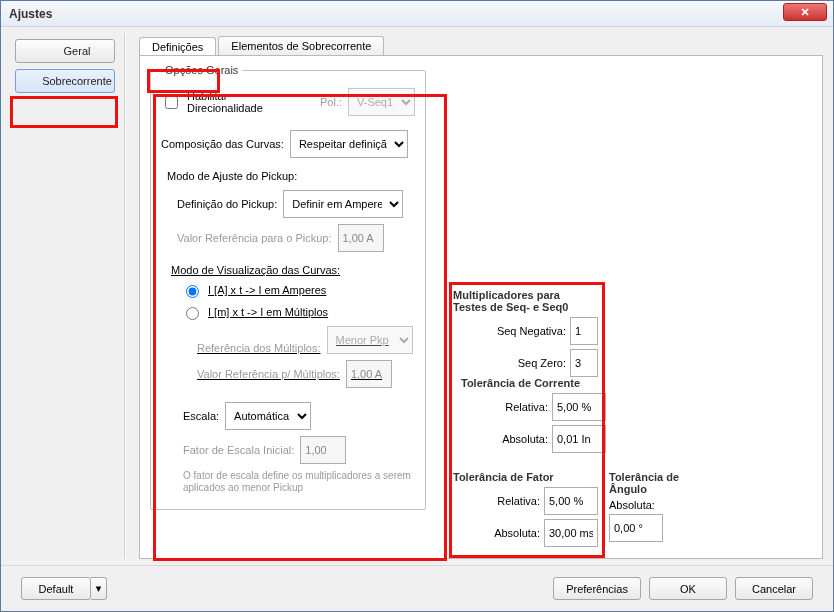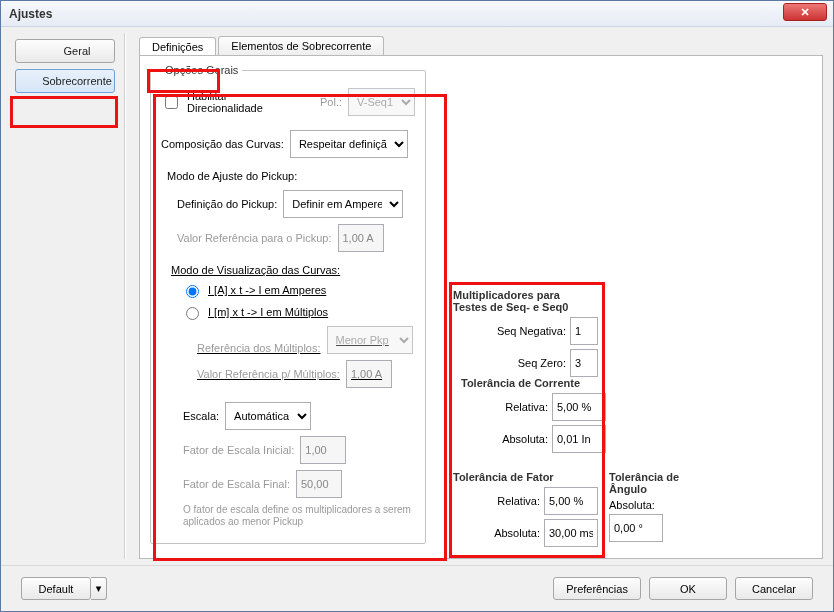--- a/index.html
+++ b/index.html
@@ -152,24 +152,20 @@
             <div class="row">
               <span>Escala:</span>
               <select style="width:86px;">
                 <option>Automática</option>
               </select>
             </div>
             <div class="row">
               <span class="lbl-dis">Fator de Escala Inicial:</span>
               <input type="text" disabled="" style="width: 46px;" value="1,00">
             </div>
-            <div class="row">
-              <span class="lbl-dis">Fator de Escala Final:</span>
-              <input type="text" disabled="" style="width: 46px;" value="50,00">
-            </div>
             <div class="small-note" style="width:230px; margin-top:4px;">O fator de escala define os multiplicadores a serem aplicados ao menor Pickup</div>
           </div>
         </fieldset>
 
       </div>
     </div>
 
     <div class="sidebox mult-box mini-group">
       <div class="gtitle" style="width:130px;">Multiplicadores para Testes de Seq- e Seq0</div>
       <div class="mini-row">

